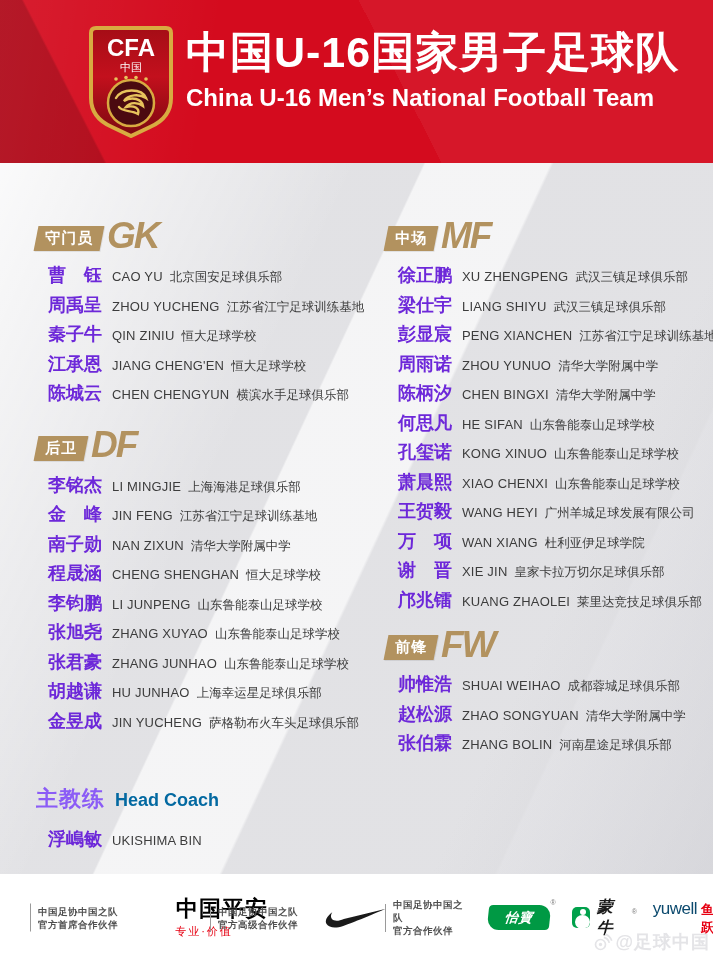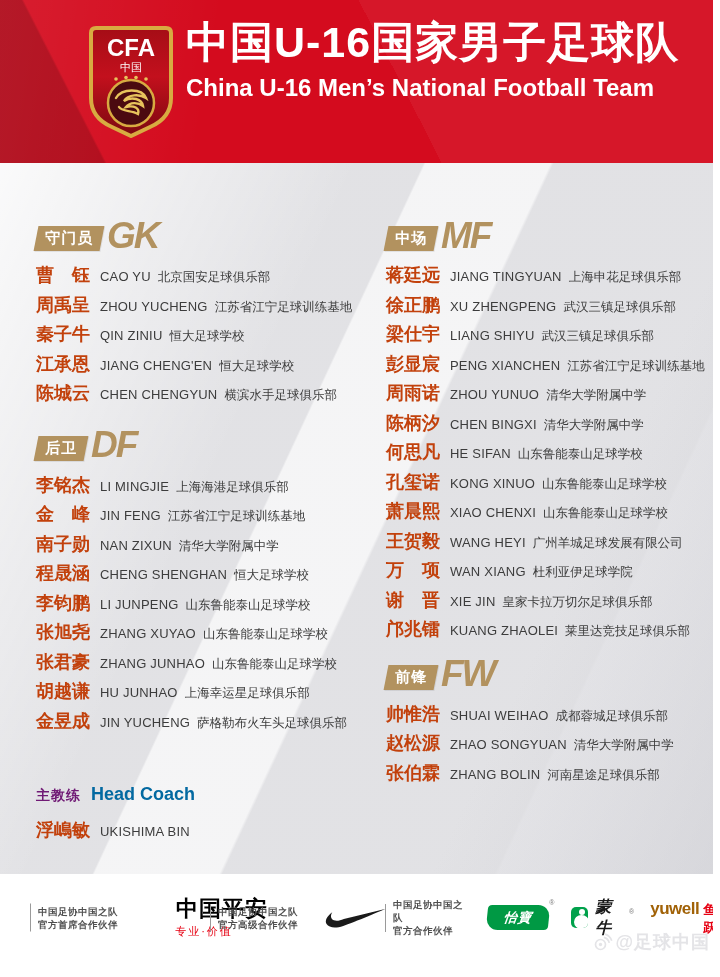--- a/index.html
+++ b/index.html
@@ -10,21 +10,21 @@
   
   .hdr {
     position:absolute; top:0; left:0; width:720px; height:163px;
     background:
       linear-gradient(63deg, rgba(0,0,0,0.16) 0%, rgba(0,0,0,0.16) 13%, rgba(0,0,0,0) 13.3%),
       linear-gradient(63deg, rgba(255,255,255,0) 55%, rgba(255,255,255,0.05) 55%),
       linear-gradient(100deg, rgba(255,255,255,0.08) 0%, rgba(255,255,255,0) 30%),
       #d40b1e;
   }
   .crest { position:absolute; left:88px; top:26px; width:86px; height:112px; }
-  .titles { position:absolute; left:186px; top:18px; width:510px; }
+  .titles { position:absolute; left:186px; top:28px; width:510px; }
   .title-cn { color:#fff; font-size:43px; font-weight:bold; letter-spacing:1px; line-height:1.15; white-space:nowrap; }
   .title-en { color:#fff; font-size:24px; font-weight:bold; margin-top:7px; white-space:nowrap; }
 
   
   .bodybg {
     position:absolute; top:163px; left:0; width:720px; height:727px;
     background:
       linear-gradient(115deg, rgba(255,255,255,0.85) 0%, rgba(255,255,255,0) 34%),
       linear-gradient(115deg, rgba(255,255,255,0) 40%, rgba(255,255,255,0.65) 40.2%, rgba(255,255,255,0.65) 52%, rgba(255,255,255,0) 52.3%),
       linear-gradient(295deg, rgba(196,196,202,0.45) 0%, rgba(196,196,202,0) 28%),
@@ -43,27 +43,27 @@
   .badge i {
     display:inline-block; transform:skewX(11deg); font-style:normal;
     color:#fff; font-size:15px; font-weight:bold; letter-spacing:1px; line-height:1;
   }
   .letters {
     font-size:37px; font-weight:bold; font-style:italic; color:#b2925f;
     line-height:0.82; margin-left:5px; letter-spacing:-2px;
   }
   .rows { display:block; }
   .player-row { display:flex; align-items:baseline; height:29.5px; white-space:nowrap; }
-  .p-name { font-size:18px; font-weight:bold; color:#c2410c; width:60px; flex-shrink:0; }
+  .p-name { font-size:18px; font-weight:bold; color:#6d28d9; width:60px; flex-shrink:0;margin-left:12px; }
   .p-pinyin { font-size:13px; color:#3c3c3c; margin:0 7px 0 4px; letter-spacing:0.2px; }
   .p-club { font-size:12.5px; color:#3c3c3c; }
 
   .coach { margin-top:46px; }
   .coach-head { display:flex; align-items:baseline; gap:10px; }
-  .coach-cn { color:#701a75; font-size:14px; font-weight:bold; letter-spacing:1px; }
+  .coach-cn { color:#8b5cf6; font-size:22px; font-weight:bold; letter-spacing:1px; }
   .coach-en { color:#0369a1; font-size:18px; font-weight:bold; }
   .coach-row { margin-top:13px; }
 
   
   .ftr { position:absolute; left:0; bottom:16px; width:720px; height:87px; background:#fff; }
   .partner { position:absolute; top:50%; transform:translateY(-50%); display:flex; align-items:center; }
   .pg1 { left:30px; } .pg2 { left:210px; } .pg3 { left:385px; }
   .p-label { border-left:1px solid #9a9a9a; padding-left:7px; height:28px;
              display:flex; flex-direction:column; justify-content:center; }
   .p-label span { font-size:9.5px; color:#4f4f4f; line-height:13px; letter-spacing:0.5px; font-weight:bold; }
@@ -79,21 +79,21 @@
   }
   .reg { font-size:7px; color:#7a7a7a; vertical-align:top; position:relative; top:-6px; }
   .mengniu { display:flex; align-items:center; gap:7px; }
   .mn-icon { width:21px; height:21px; background:#00a14b; border-radius:5px; position:relative; overflow:hidden; }
   .mn-icon::after { content:""; position:absolute; left:3px; top:8px; width:15px; height:14px;
                     border-radius:50%; background:#fff; }
   .mn-icon::before { content:""; position:absolute; left:8px; top:2px; width:6px; height:6px;
                      border-radius:50%; background:#fff; z-index:2; }
   .mn-text { font-size:16px; font-weight:bold; color:#1a1a1a; font-style:italic; letter-spacing:0; }
   .yuwell { display:flex; align-items:baseline; gap:4px; }
-  .yw-en { color:#a16207; font-size:17px; font-weight:bold; letter-spacing:-0.5px; }
+  .yw-en { color:#0c4a6e; font-size:17px; font-weight:normal; letter-spacing:-0.5px; }
   .yw-cn { color:#e60012; font-size:13px; font-weight:bold; }
 
   .watermark { position:absolute; right:10px; bottom:7px; display:flex; align-items:center; gap:2px;
                color:#e4e4e7; font-size:18px; font-weight:bold; letter-spacing:1px; }
   .wm-icon { width:20px; height:20px; }
 </style>
 </head>
 <body>
 
 <div class="poster">
@@ -243,25 +243,20 @@
   </div>
 
   <div class="col col-right">
     <section>
       <div class="sec-head">
         <span class="badge"><i>中场</i></span>
         <span class="letters">MF</span>
       </div>
       <div class="rows">
 
-          <div class="player-row">
-            <span class="p-name">蒋廷远</span>
-            <span class="p-pinyin">JIANG TINGYUAN</span>
-            <span class="p-club">上海申花足球俱乐部</span>
-          </div>
 
           <div class="player-row">
             <span class="p-name">徐正鹏</span>
             <span class="p-pinyin">XU ZHENGPENG</span>
             <span class="p-club">武汉三镇足球俱乐部</span>
           </div>
 
           <div class="player-row">
             <span class="p-name">梁仕宇</span>
             <span class="p-pinyin">LIANG SHIYU</span>

